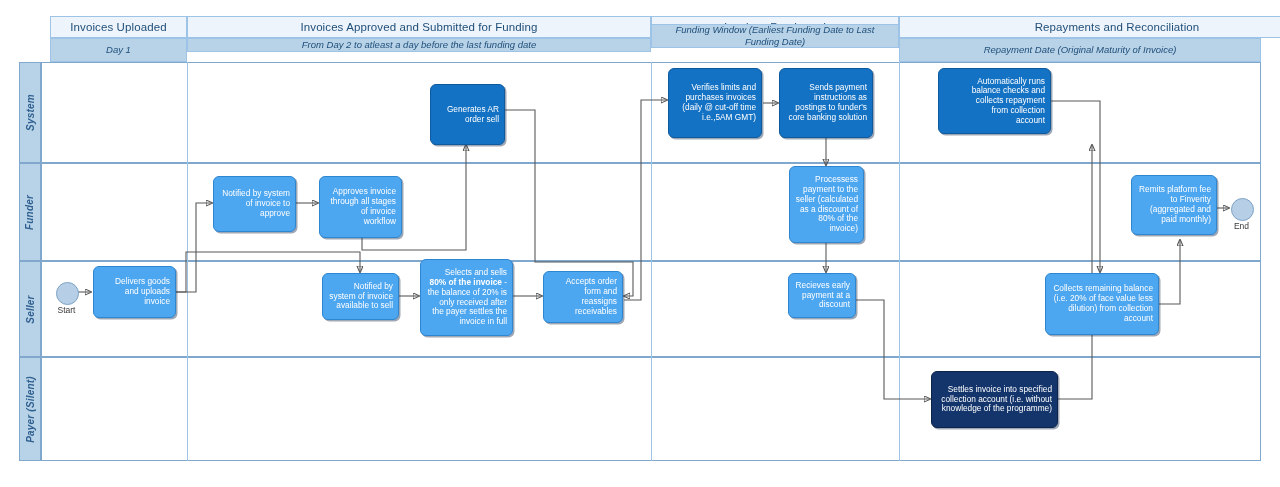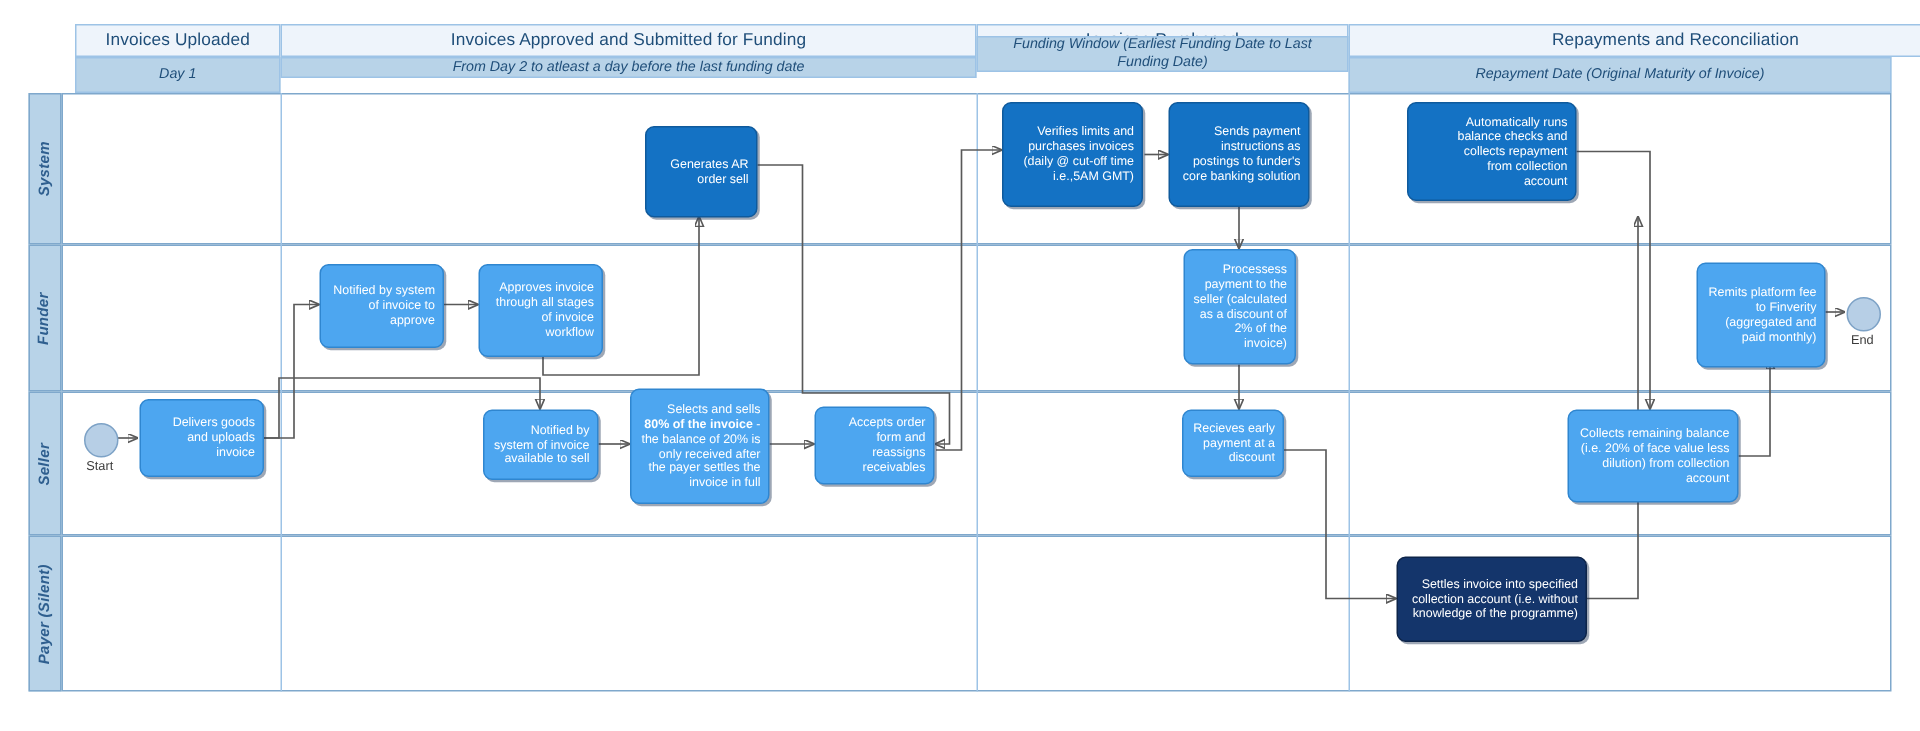--- a/index.html
+++ b/index.html
@@ -133,23 +133,23 @@
   <div class="node md" style="left:668px;top:68px;width:94px;height:70px;">Verifies limits and purchases invoices (daily @ cut-off time i.e.,5AM GMT)</div>
 
   <div class="node md" style="left:779px;top:68px;width:94px;height:70px;">Sends payment instructions as postings to funder's core banking solution</div>
 
   <div class="node md" style="left:938px;top:68px;width:113px;height:66px;padding-left:24px;">Automatically runs balance checks and collects repayment from collection account</div>
 
   <div class="node lt" style="left:213px;top:176px;width:83px;height:56px;">Notified by system of invoice to approve</div>
 
   <div class="node lt" style="left:319px;top:176px;width:83px;height:62px;padding-left:10px;">Approves invoice through all stages of invoice workflow</div>
 
-  <div class="node lt" style="left:789px;top:166px;width:75px;height:77px;">Processess payment to the seller (calculated as a discount of 2% of the invoice)</div>
+  <div class="node lt" style="left:789px;top:166px;width:75px;height:77px;">Processess payment to the seller (calculated as a discount of 80% of the invoice)</div>
 
-  <div class="node lt" style="left:1131px;top:175px;width:86px;height:70px;">Remits platform fee to Finverity (aggregated and paid monthly)</div>
+  <div class="node lt" style="left:1131px;top:175px;width:86px;height:60px;">Remits platform fee to Finverity (aggregated and paid monthly)</div>
 
   <div class="node lt" style="left:93px;top:266px;width:83px;height:52px;">Delivers goods and uploads invoice</div>
 
   <div class="node lt" style="left:322px;top:273px;width:77px;height:47px;">Notified by system of invoice available to sell</div>
 
   <div class="node lt" style="left:420px;top:259px;width:93px;height:77px;">
     <div>
       <span>Selects and sells </span><b>80% of the invoice</b><span> - the balance of 20% is only received after the payer settles the invoice in full</span>
     </div>
   </div>

